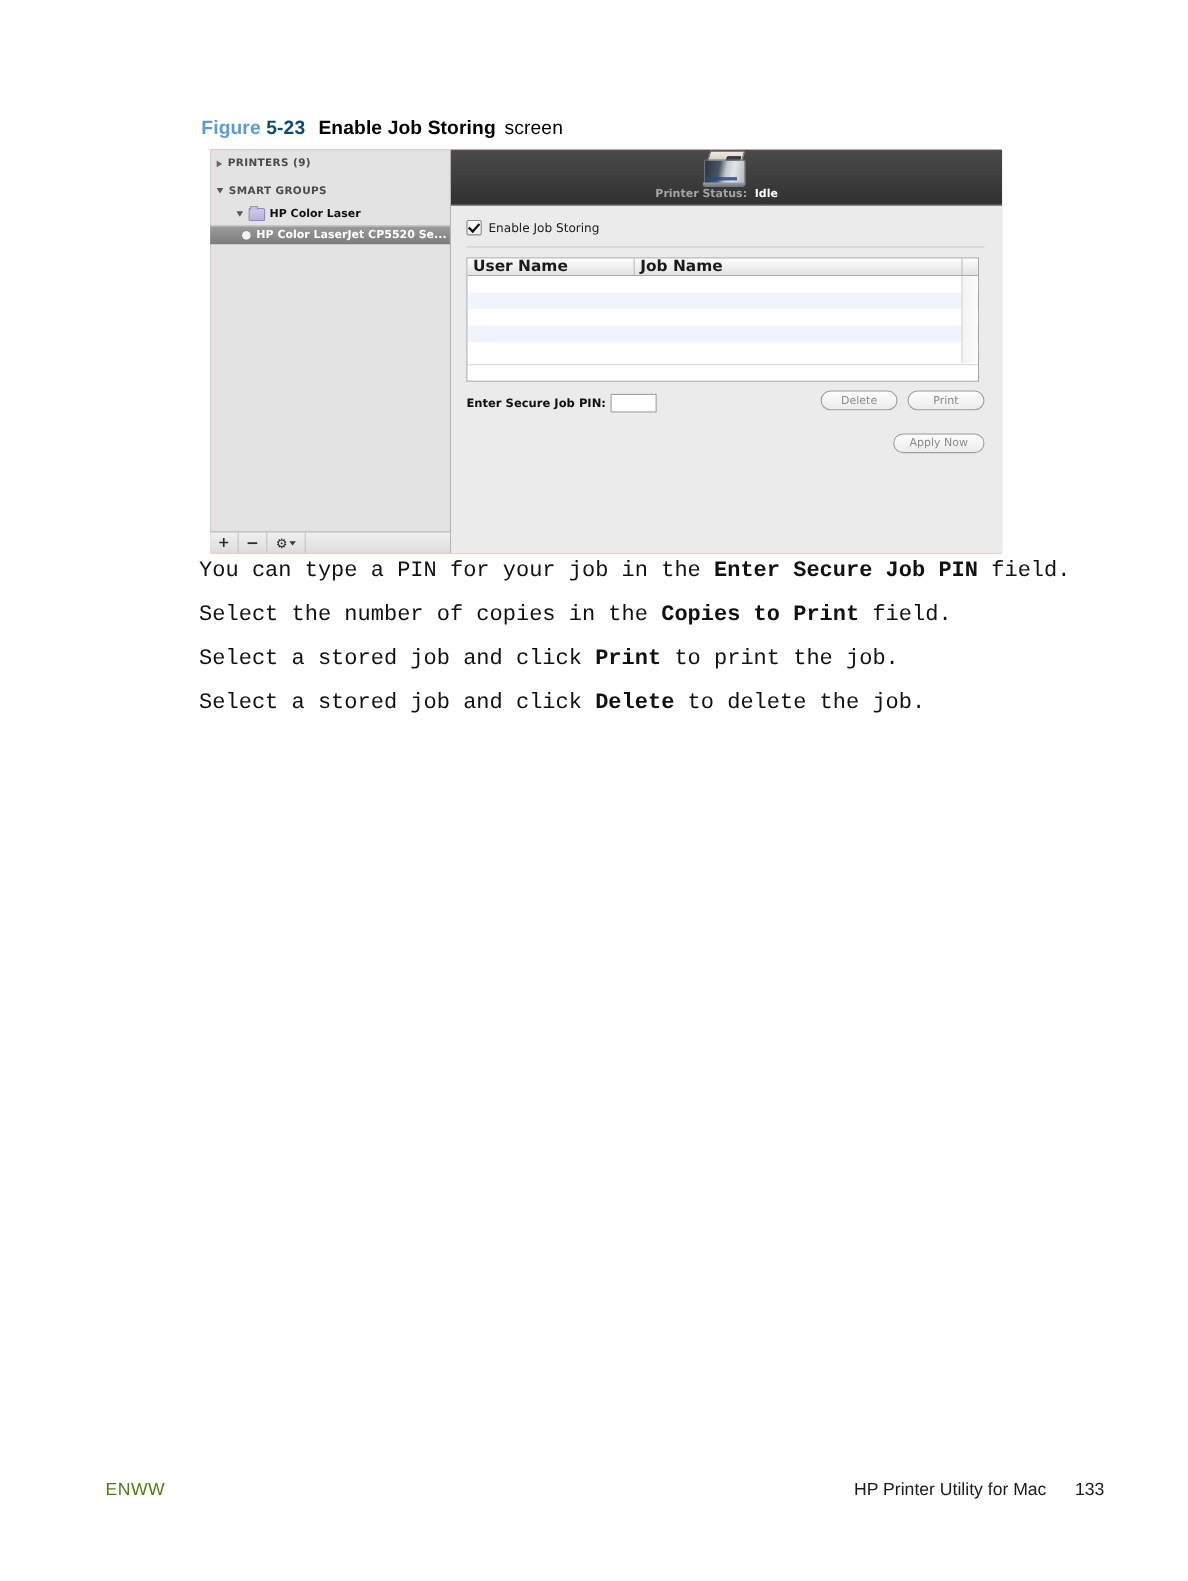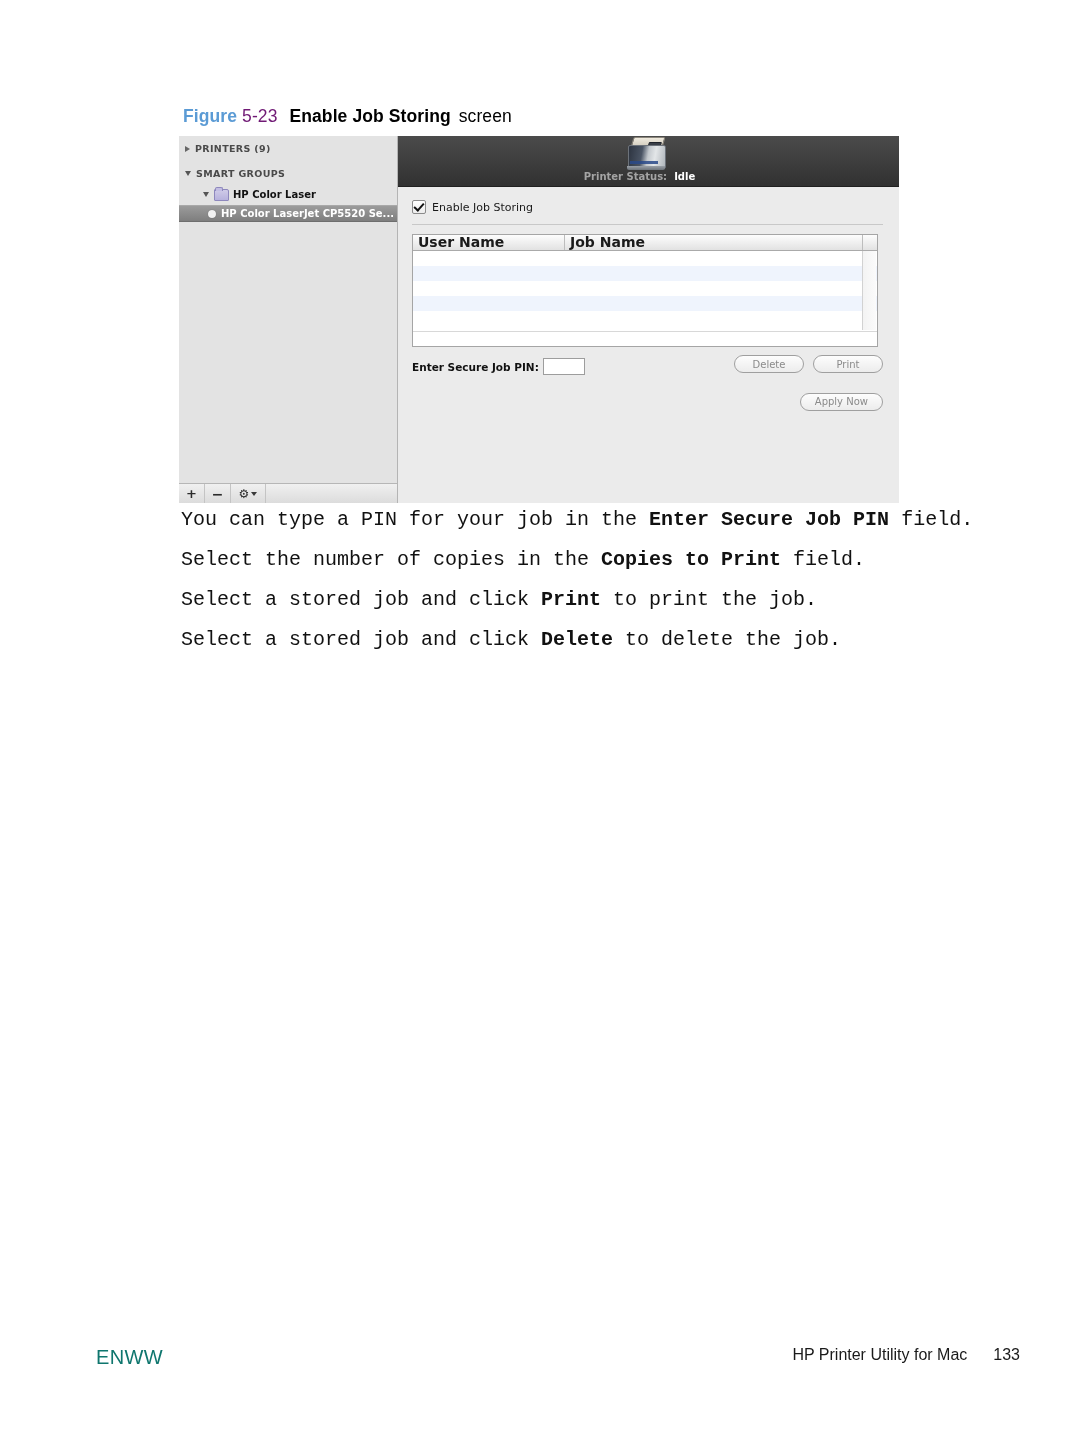--- a/index.html
+++ b/index.html
@@ -23,38 +23,38 @@
     top: 106px;
     font-size: 17.5px;
     letter-spacing: 0.1px;
     white-space: nowrap;
   }
   .fig-caption .fig-word {
     color: #5b9bd5;
     font-weight: bold;
   }
   .fig-caption .fig-num {
-    color: #701a75;
-    font-weight: normal;
+    color: #0c4a6e;
+    font-weight: bold;
   }
   .fig-caption .fig-title {
     color: #000000;
     font-weight: bold;
     margin-left: 7px;
   }
   .fig-caption .fig-tail {
     color: #000000;
     font-weight: normal;
     margin-left: 3px;
   }
 
   
   .shot {
     position: absolute;
-    left: 179px;
+    left: 191px;
     top: 136px;
     width: 720px;
     height: 367px;
     background: #ef4444;
     overflow: hidden;
     display: flex;
     font-family: "DejaVu Sans", sans-serif;
   }
 
   
@@ -441,27 +441,27 @@
     white-space: nowrap;
     font-family: Liberation Mono, monospace;
   }
   .para b { font-weight: bold; }
 
   
   .footer-left {
     position: absolute;
     left: 96px;
     top: 1346px;
-    font-size: 20px;
-    color: #0f766e;
+    font-size: 16px;
+    color: #4d7c0f;
     letter-spacing: 0.4px;
   }
   .footer-right {
     position: absolute;
-    right: 60px;
+    right: 76px;
     top: 1346px;
     font-size: 16px;
     color: #1a1a1a;
     white-space: nowrap;
   }
   .footer-right .pg { margin-left: 26px; }
 </style>
 </head>
 <body>
 

